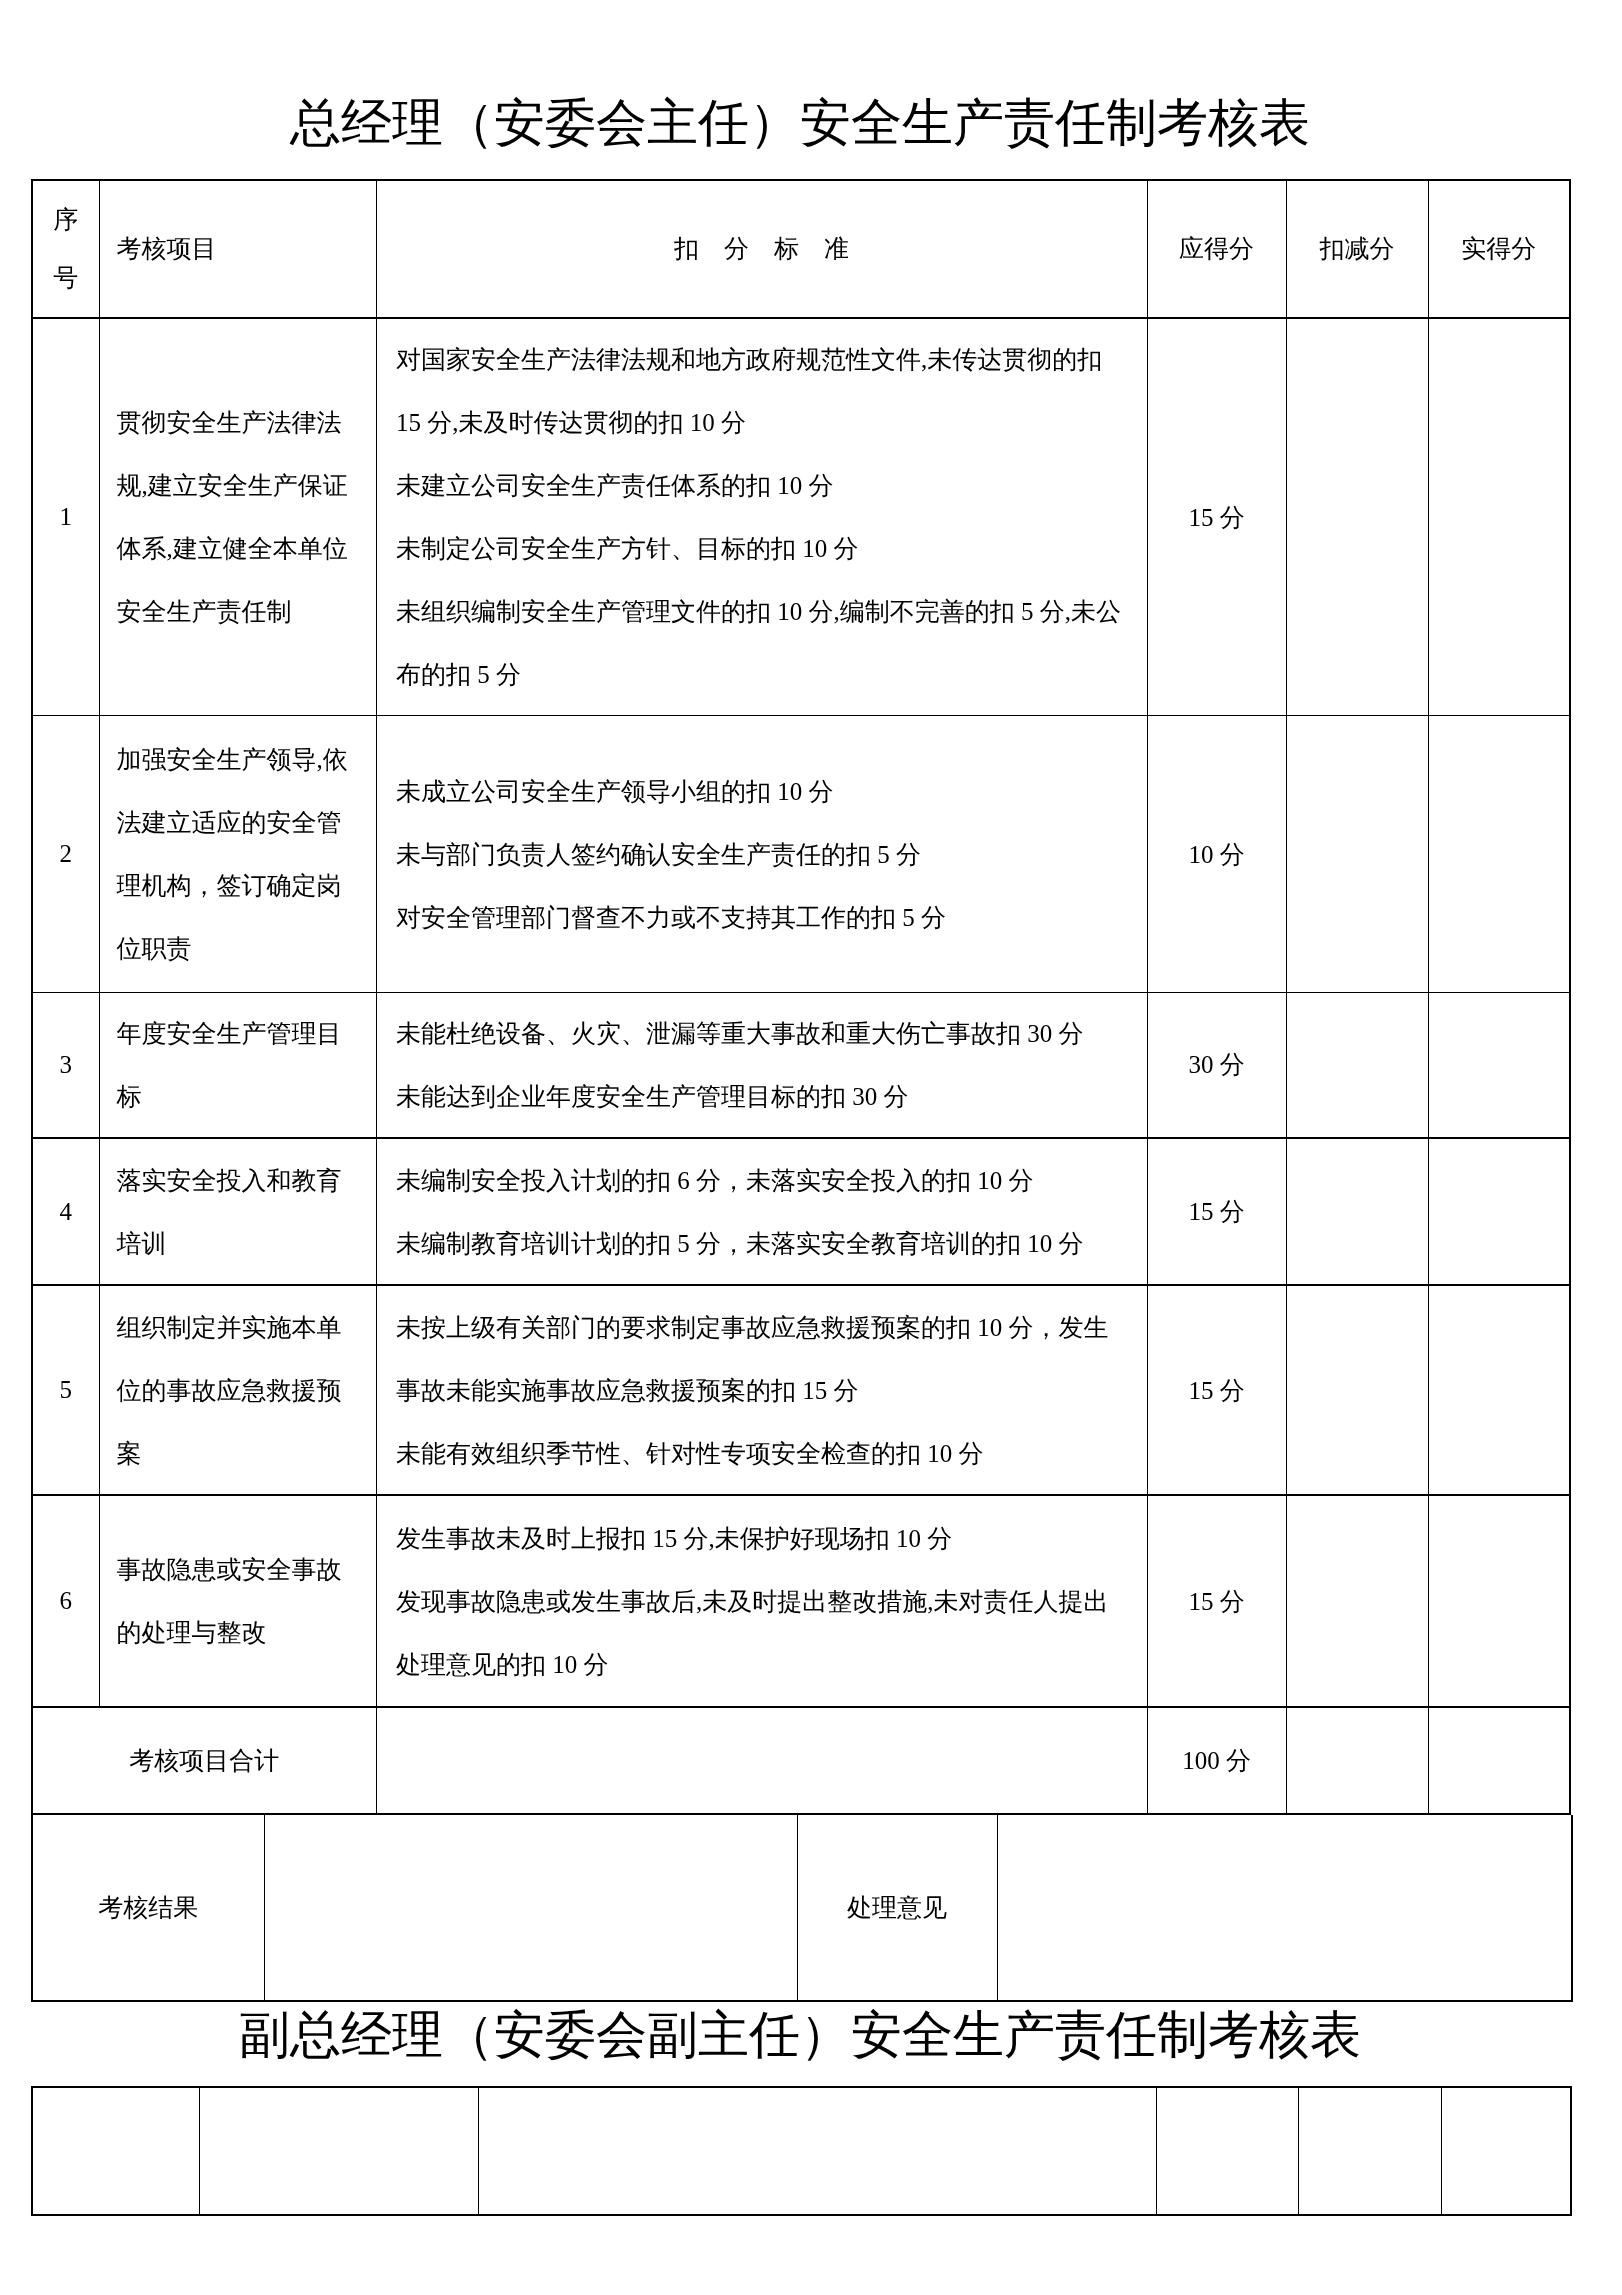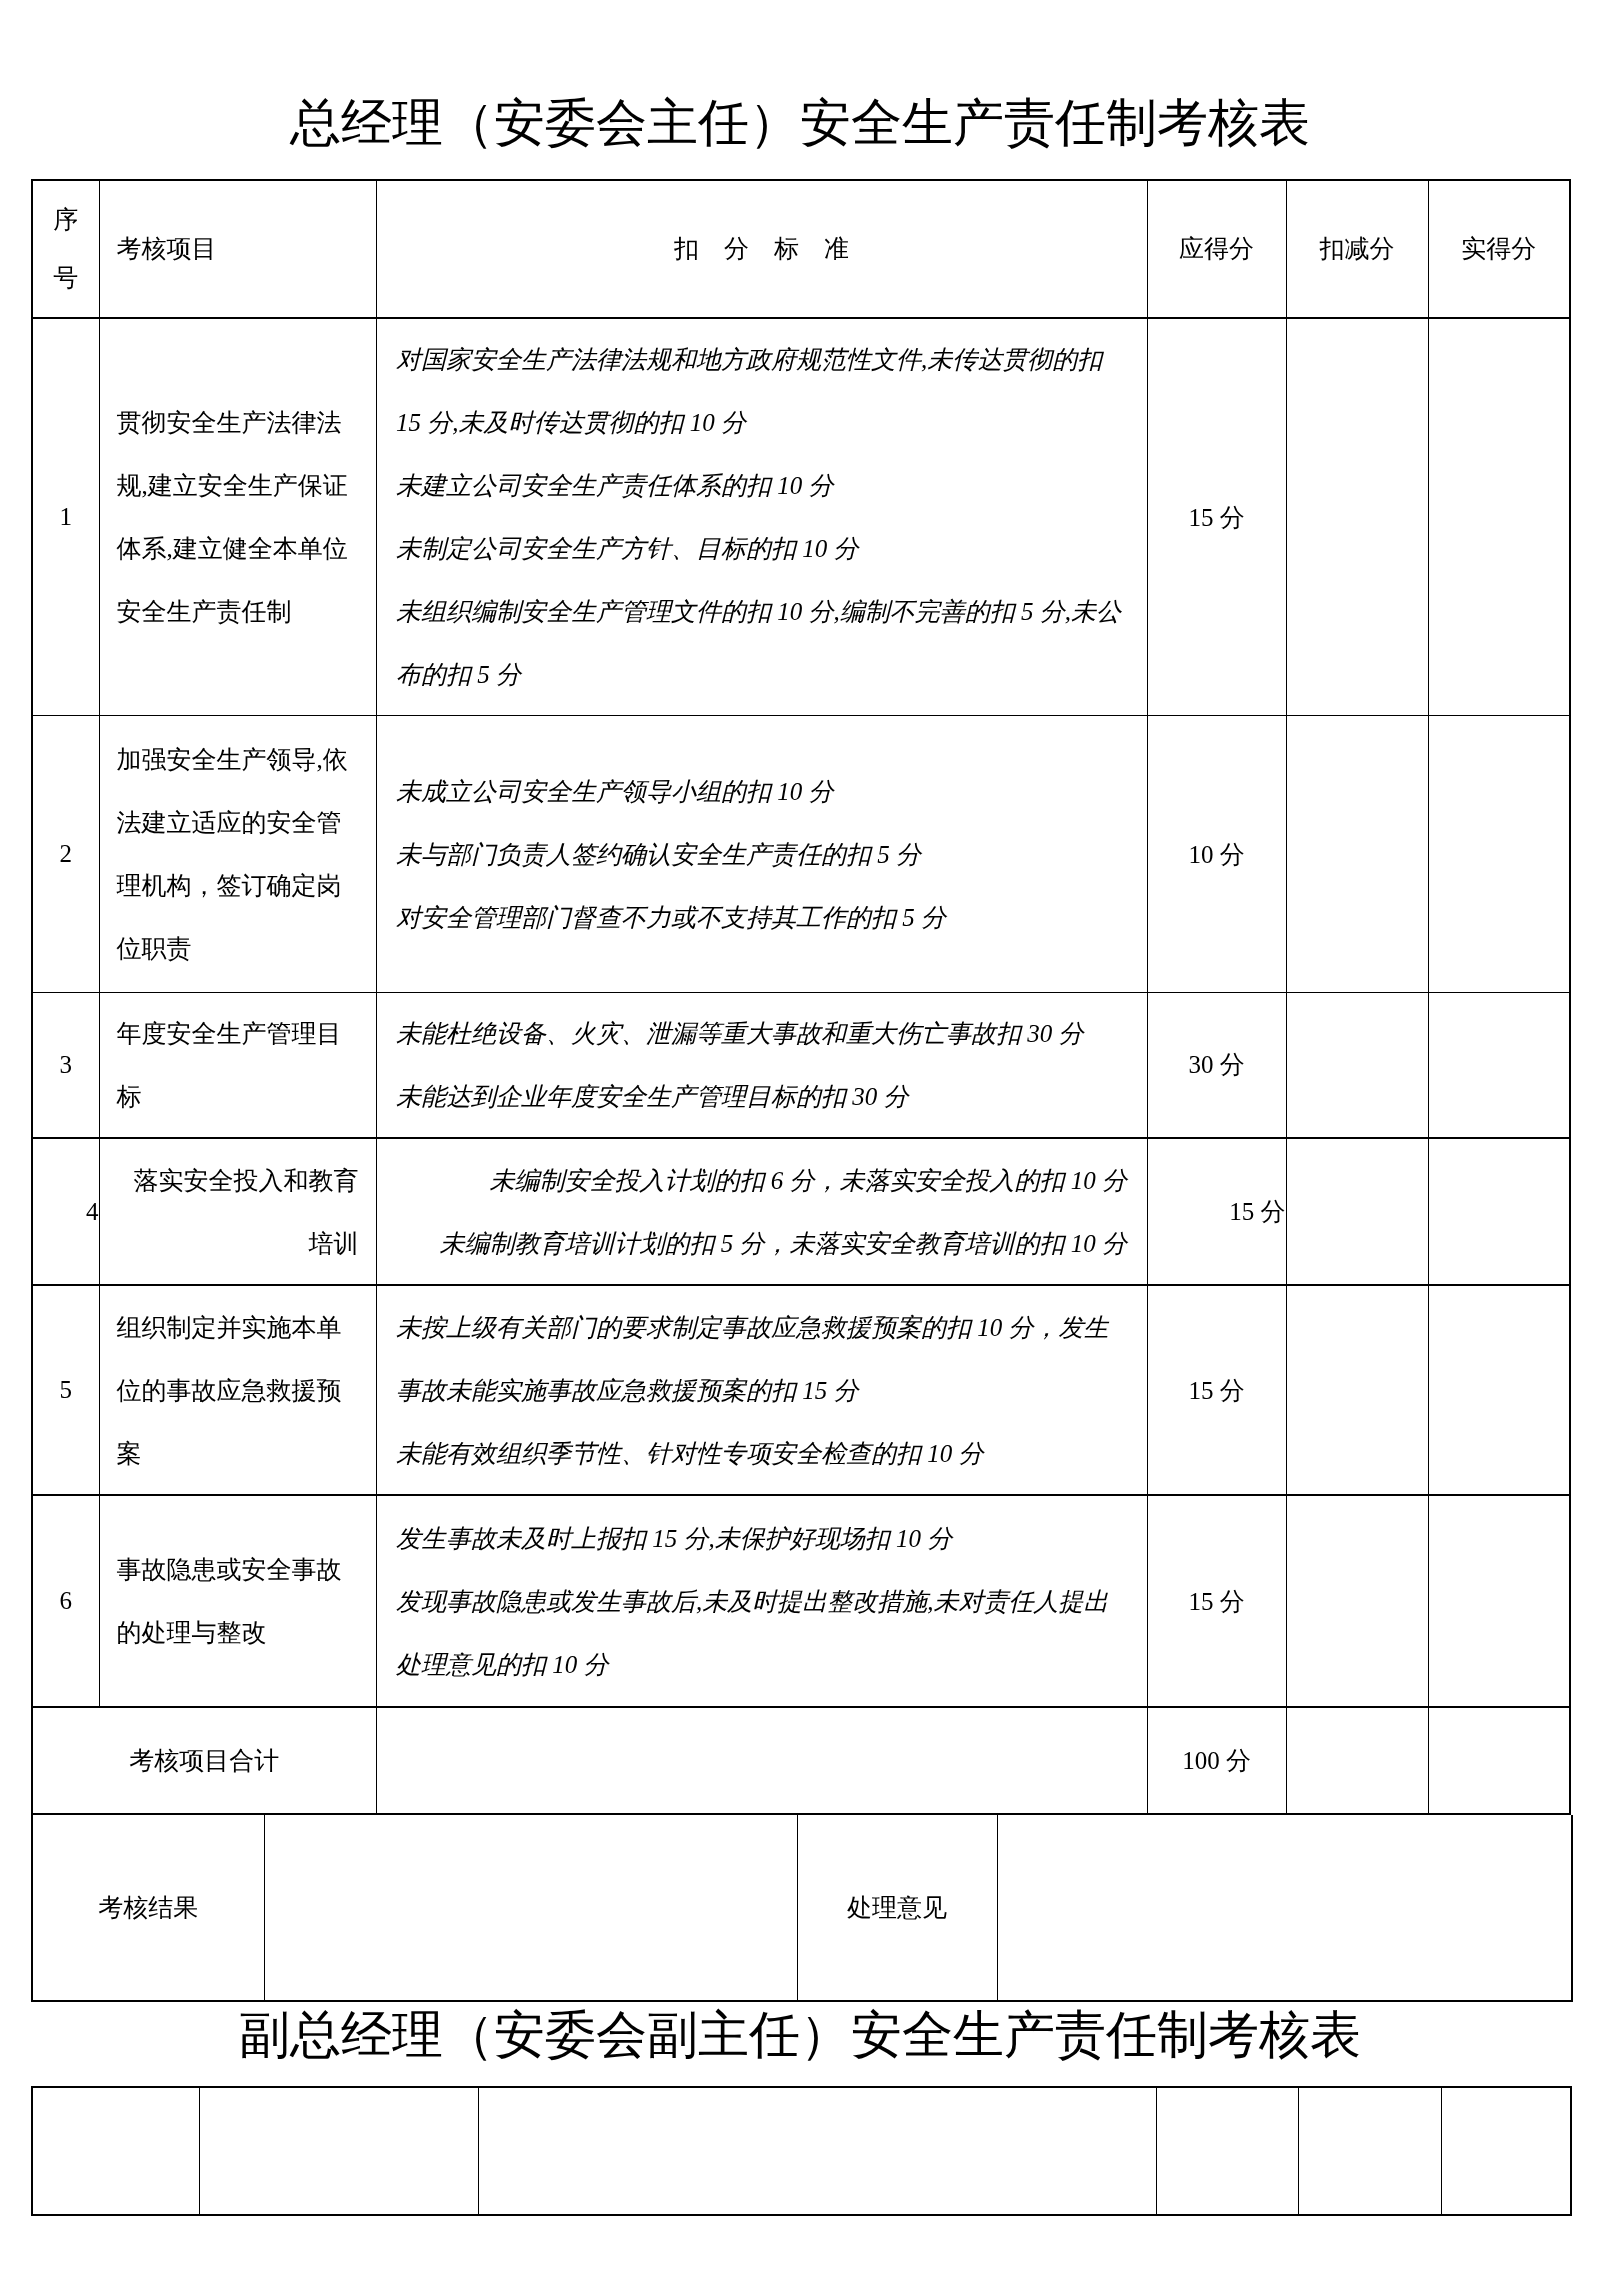--- a/index.html
+++ b/index.html
@@ -23,29 +23,29 @@
   .t-lower { border:2px solid #000; border-top:none; }
   .t-lower td.no-top { border-top:none; }
   .t-second{ margin-top:18.3px; border:2px solid #000; }
 
   tr.thick > td { border-bottom-width:2.6px; }
 
   .c  { text-align:center; }
   .seq-head { text-align:center; white-space:pre-line; line-height:58px; }
   .seq { text-align:center; }
   .item-cell { padding:9.2px 17px; line-height:63px; text-align:left; }
-  .crit-cell { padding:9.2px 19.6px; line-height:63px; text-align:left;font-style:italic; }
+  .crit-cell { padding:9.2px 19.6px; line-height:63px; text-align:left; }
   .crit-item { margin:0; }
   .score { text-align:center; }
 
   .r-head  > td { height:118px; }
   .r-1 > td { height:378px; }
   .r-2 > td { height:257px; }
   .r-3 > td { height:123px; }
-  .r-4 > td { height:127px;text-align:right; }
+  .r-4 > td { height:127px; }
   .r-5 > td { height:186px;margin-top:19px; }
   .r-6 > td { height:192px; }
   .r-total > td { height:105px; }
   .r-result > td { height:185px; }
   .r-sign   > td { height:74px; }
   .r-head2  > td { height:108px; }
 
   .date-line {
     margin-top:9.2px; margin-left:936px;
     font-size:27.5px; line-height:50px;

